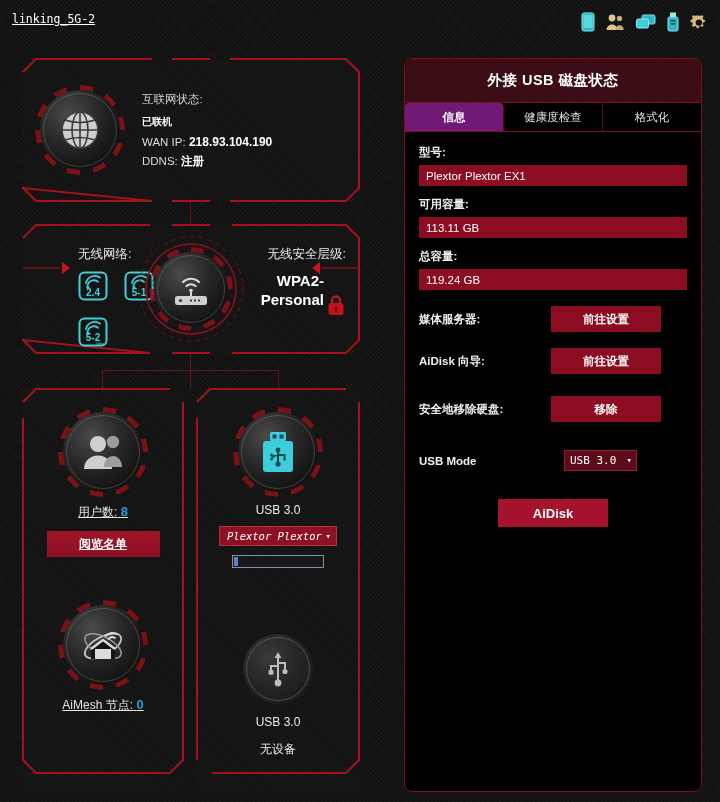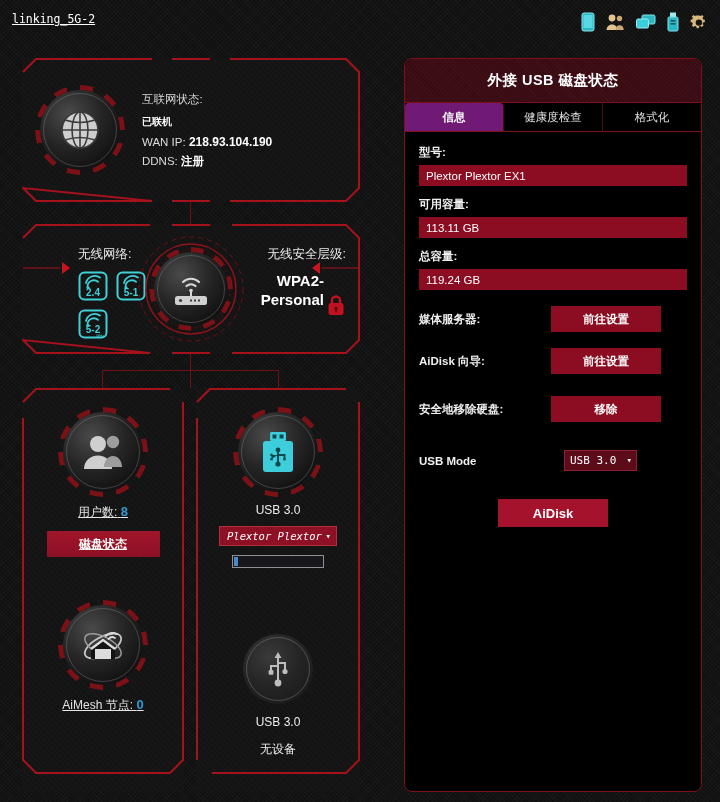--- a/index.html
+++ b/index.html
@@ -134,21 +134,21 @@
   .orb.plain { background: radial-gradient(circle at 38% 32%, #3a3a3a 0%, #242424 48%, #161616 100%); }
 
   .orb-80 { width: 80px; height: 80px; }
   .orb-74 { width: 74px; height: 74px; }
   .orb-70 { width: 70px; height: 70px; }
 
   
   .wl-inner { position: relative; height: 100%; display: flex; align-items: center; }
   .wl-left { position: absolute; left: 16px; top: 22px; margin-left: 40px; }
   .wl-lbl { font-size: 12.5px; color: #eaeaea; margin-bottom: 8px; }
-  .badges { display: flex; gap: 8px; flex-wrap: wrap; width: 100px; }
+  .badges { display: flex; gap: 16px; flex-wrap: wrap; width: 100px; }
   .band-badge { width: 30px; height: 30px; }
 
   .wl-center {
     position: absolute;
     left: 50%;
     top: 50%;
     transform: translate(-50%, -50%);
     width: 108px; height: 108px;
     display: flex; align-items: center; justify-content: center;
   }
@@ -546,21 +546,21 @@
           <circle cx="17" cy="12" r="8" fill="#cfcfcf"></circle>
           <path d="M3 37c0-8 6.2-13.5 14-13.5S31 29 31 37z" fill="#cfcfcf"></path>
           <circle cx="32" cy="10" r="6.2" fill="#9d9d9d"></circle>
           <path d="M23 35c0-6.5 4.3-11 9-11s9 4.5 9 11z" fill="#9d9d9d"></path>
         </svg>
       </div>
       <div class="stat-lbl">
         <span>用户数:</span>
         <b>8</b>
       </div>
-      <button class="btn-red btn-browse">磁盘状态</button>
+      <button class="btn-red btn-browse">阅览名单</button>
 
       <div class="orb orb-80" style="margin-top:48px">
         <svg width="46" height="44" viewBox="0 0 46 44">
           <ellipse cx="23" cy="23" rx="20" ry="9" fill="none" stroke="#c6c6c6" stroke-width="1.8" transform="rotate(-28 23 23)"></ellipse>
           <ellipse cx="23" cy="23" rx="20" ry="9" fill="none" stroke="#9a9a9a" stroke-width="1.5" transform="rotate(28 23 23)"></ellipse>
           <path d="M11 26 L23 17 L35 26 L35 36 L11 36 Z" fill="#141414"></path>
           <path d="M11 26 L23 17 L35 26" fill="none" stroke="#dcdcdc" stroke-width="2.2" stroke-linejoin="round"></path>
           <rect x="15" y="26" width="16" height="10" fill="#dcdcdc"></rect>
           <g stroke="#dcdcdc" stroke-width="1.8" fill="none" stroke-linecap="round">
             <path d="M26 13 A8.5 8.5 0 0 1 37 11"></path>

